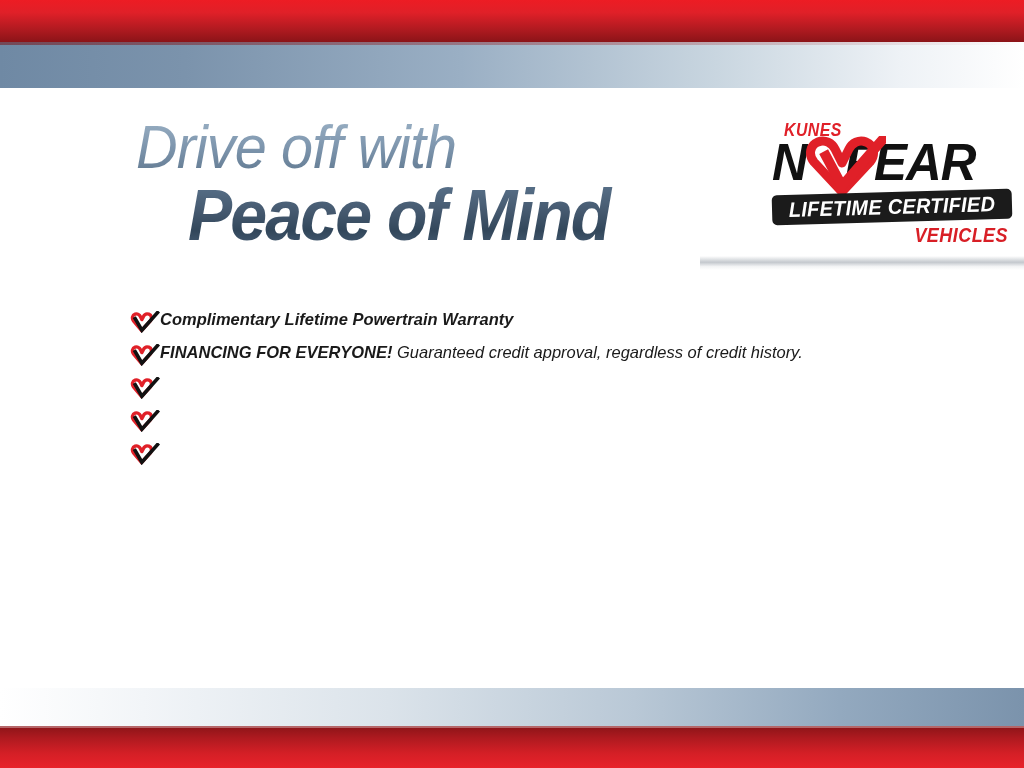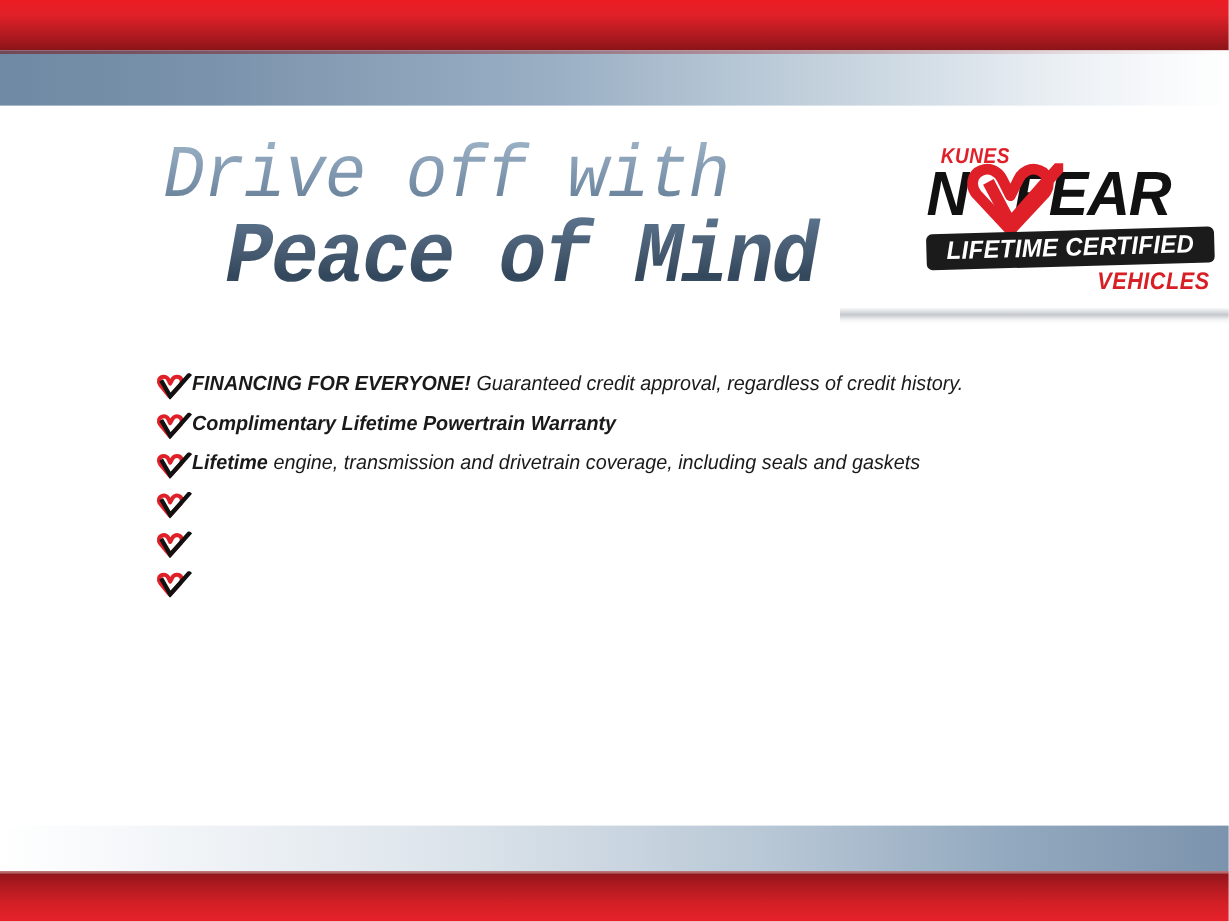--- a/index.html
+++ b/index.html
@@ -38,21 +38,21 @@
   }
 
   
   .divider-band{
     position:absolute; left:700px; top:256px; width:324px; height:14px;
     background:linear-gradient(180deg,rgba(190,195,200,0) 0%,rgba(176,182,189,.75) 45%,rgba(205,210,215,.25) 75%,rgba(255,255,255,0) 100%);
   }
 
   
   .headline{
-    position:absolute; left:136px; top:118px; width:620px;font-family:Liberation Mono, monospace;
+    position:absolute; left:136px; top:118px; width:620px;
   }
   .headline-line1{
     font-size:62px; font-style:italic; font-weight:400;
     letter-spacing:-1px; line-height:0.95;
     background:linear-gradient(180deg,#93a9bf 0%,#7e97ae 45%,#5e7governs 100%);
     background:linear-gradient(180deg,#9ab0c4 0%,#7d95ad 50%,#60788f 100%);
     -webkit-background-clip:text; background-clip:text;
     color:transparent; -webkit-text-fill-color:transparent;
     transform:scaleX(.93); transform-origin:left center;
     white-space:nowrap;
@@ -169,46 +169,37 @@
 </div>
 
 <div class="bullets">
 
 <div class="bullet-row">
       <span class="bullet-icon"><svg viewBox="0 0 30 22">
           <path d="M11.5 19.5 L3.5 9.8 C1.6 7.4 2.4 4.1 5.1 3.2 C7.4 2.4 9.6 3.7 10.5 5.7 L11.8 8.6 L13.4 5.6 C14.4 3.6 16.6 2.4 18.9 3.2 C21.6 4.2 22.3 7.5 20.4 9.9 Z" fill="none" stroke="#e02028" stroke-width="3.4" stroke-linejoin="round"></path>
           <path d="M5.2 7.6 L11.9 19.2 L27.5 1.6" fill="none" stroke="#111111" stroke-width="3.6" stroke-linecap="square" stroke-linejoin="miter"></path>
         </svg></span>
       <div>
+        <div class="bullet-text"><b>Complimentary Lifetime Powertrain Warranty</b></div>
+      </div>
+    </div>
+    <div class="bullet-row">
+      <span class="bullet-icon"><svg viewBox="0 0 30 22">
+          <path d="M11.5 19.5 L3.5 9.8 C1.6 7.4 2.4 4.1 5.1 3.2 C7.4 2.4 9.6 3.7 10.5 5.7 L11.8 8.6 L13.4 5.6 C14.4 3.6 16.6 2.4 18.9 3.2 C21.6 4.2 22.3 7.5 20.4 9.9 Z" fill="none" stroke="#e02028" stroke-width="3.4" stroke-linejoin="round"></path>
+          <path d="M5.2 7.6 L11.9 19.2 L27.5 1.6" fill="none" stroke="#111111" stroke-width="3.6" stroke-linecap="square" stroke-linejoin="miter"></path>
+        </svg></span>
+      <div>
         <div class="bullet-text"><b>FINANCING FOR EVERYONE!</b> Guaranteed credit approval, regardless of credit history.</div>
       </div>
     </div>
     <div class="bullet-row">
       <span class="bullet-icon"><svg viewBox="0 0 30 22">
           <path d="M11.5 19.5 L3.5 9.8 C1.6 7.4 2.4 4.1 5.1 3.2 C7.4 2.4 9.6 3.7 10.5 5.7 L11.8 8.6 L13.4 5.6 C14.4 3.6 16.6 2.4 18.9 3.2 C21.6 4.2 22.3 7.5 20.4 9.9 Z" fill="none" stroke="#e02028" stroke-width="3.4" stroke-linejoin="round"></path>
           <path d="M5.2 7.6 L11.9 19.2 L27.5 1.6" fill="none" stroke="#111111" stroke-width="3.6" stroke-linecap="square" stroke-linejoin="miter"></path>
         </svg></span>
-      <div>
-        <div class="bullet-text"><b>Complimentary Lifetime Powertrain Warranty</b></div>
-      </div>
-    </div>
-    <div class="bullet-row">
-      <span class="bullet-icon"><svg viewBox="0 0 30 22">
-          <path d="M11.5 19.5 L3.5 9.8 C1.6 7.4 2.4 4.1 5.1 3.2 C7.4 2.4 9.6 3.7 10.5 5.7 L11.8 8.6 L13.4 5.6 C14.4 3.6 16.6 2.4 18.9 3.2 C21.6 4.2 22.3 7.5 20.4 9.9 Z" fill="none" stroke="#e02028" stroke-width="3.4" stroke-linejoin="round"></path>
-          <path d="M5.2 7.6 L11.9 19.2 L27.5 1.6" fill="none" stroke="#111111" stroke-width="3.6" stroke-linecap="square" stroke-linejoin="miter"></path>
-        </svg></span>
-      <div>
-        <div class="bullet-text"><b>Lifetime</b> engine, transmission and drivetrain coverage, including seals and gaskets</div>
-      </div>
-    </div>
-    <div class="bullet-row">
-      <span class="bullet-icon"><svg viewBox="0 0 30 22">
-          <path d="M11.5 19.5 L3.5 9.8 C1.6 7.4 2.4 4.1 5.1 3.2 C7.4 2.4 9.6 3.7 10.5 5.7 L11.8 8.6 L13.4 5.6 C14.4 3.6 16.6 2.4 18.9 3.2 C21.6 4.2 22.3 7.5 20.4 9.9 Z" fill="none" stroke="#e02028" stroke-width="3.4" stroke-linejoin="round"></path>
-          <path d="M5.2 7.6 L11.9 19.2 L27.5 1.6" fill="none" stroke="#111111" stroke-width="3.6" stroke-linecap="square" stroke-linejoin="miter"></path>
-        </svg></span>
     </div>
     <div class="bullet-row">
       <span class="bullet-icon"><svg viewBox="0 0 30 22">
           <path d="M11.5 19.5 L3.5 9.8 C1.6 7.4 2.4 4.1 5.1 3.2 C7.4 2.4 9.6 3.7 10.5 5.7 L11.8 8.6 L13.4 5.6 C14.4 3.6 16.6 2.4 18.9 3.2 C21.6 4.2 22.3 7.5 20.4 9.9 Z" fill="none" stroke="#e02028" stroke-width="3.4" stroke-linejoin="round"></path>
           <path d="M5.2 7.6 L11.9 19.2 L27.5 1.6" fill="none" stroke="#111111" stroke-width="3.6" stroke-linecap="square" stroke-linejoin="miter"></path>
         </svg></span>
     </div>
     <div class="bullet-row">
       <span class="bullet-icon"><svg viewBox="0 0 30 22">
           <path d="M11.5 19.5 L3.5 9.8 C1.6 7.4 2.4 4.1 5.1 3.2 C7.4 2.4 9.6 3.7 10.5 5.7 L11.8 8.6 L13.4 5.6 C14.4 3.6 16.6 2.4 18.9 3.2 C21.6 4.2 22.3 7.5 20.4 9.9 Z" fill="none" stroke="#e02028" stroke-width="3.4" stroke-linejoin="round"></path>

